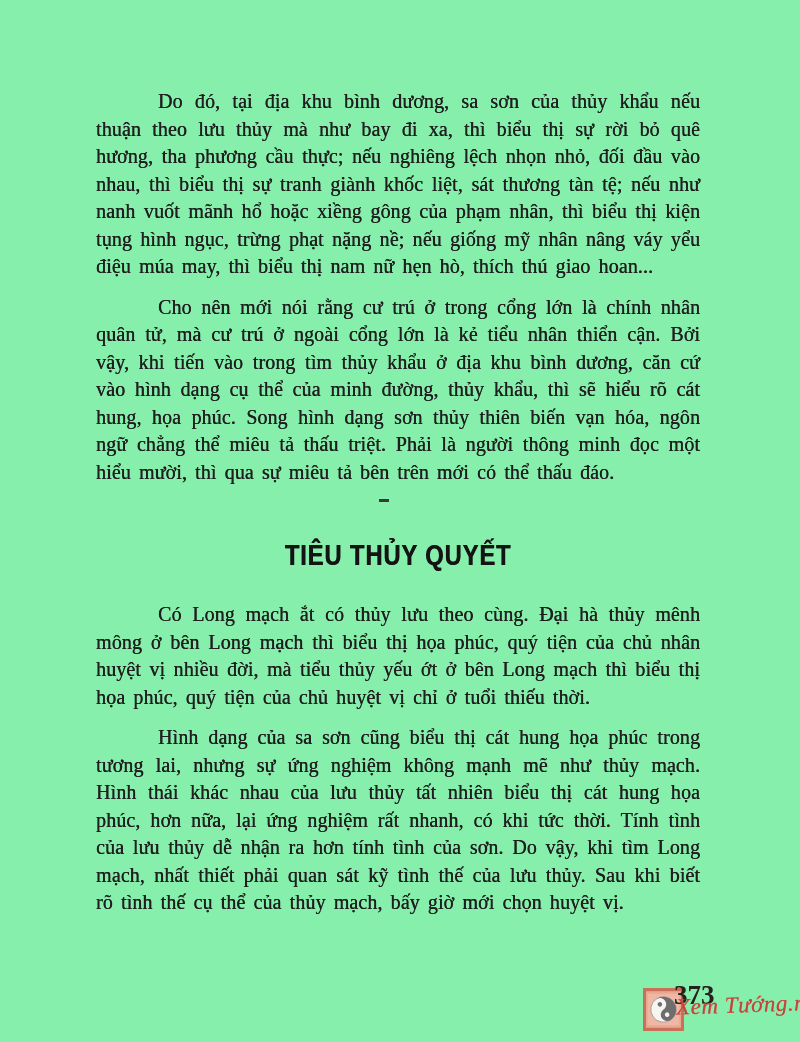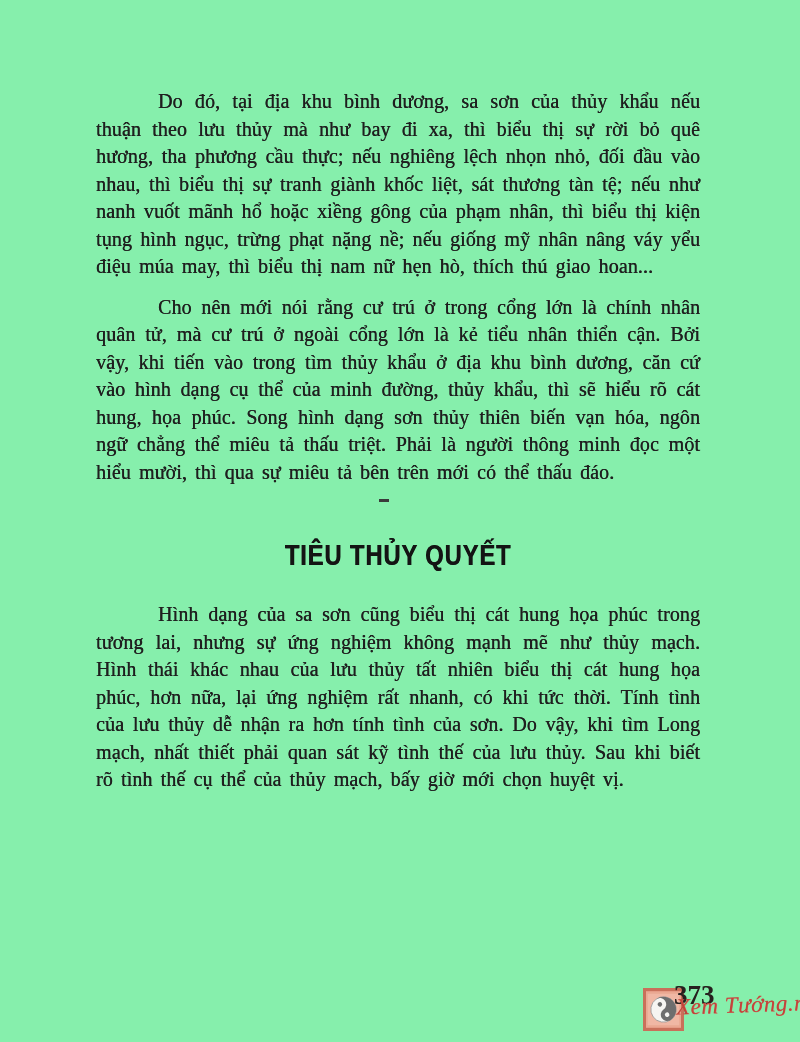--- a/index.html
+++ b/index.html
@@ -85,20 +85,21 @@
 <div class="page">
 
   <div class="text-block">
     <p>Do đó, tại địa khu bình dương, sa sơn của thủy khẩu nếu thuận theo lưu thủy mà như bay đi xa, thì biểu thị sự rời bỏ quê hương, tha phương cầu thực; nếu nghiêng lệch nhọn nhỏ, đối đầu vào nhau, thì biểu thị sự tranh giành khốc liệt, sát thương tàn tệ; nếu như nanh vuốt mãnh hổ hoặc xiềng gông của phạm nhân, thì biểu thị kiện tụng hình ngục, trừng phạt nặng nề; nếu giống mỹ nhân nâng váy yểu điệu múa may, thì biểu thị nam nữ hẹn hò, thích thú giao hoan...</p>
     <p>Cho nên mới nói rằng cư trú ở trong cổng lớn là chính nhân quân tử, mà cư trú ở ngoài cổng lớn là kẻ tiểu nhân thiển cận. Bởi vậy, khi tiến vào trong tìm thủy khẩu ở địa khu bình dương, căn cứ vào hình dạng cụ thể của minh đường, thủy khẩu, thì sẽ hiểu rõ cát hung, họa phúc. Song hình dạng sơn thủy thiên biến vạn hóa, ngôn ngữ chẳng thể miêu tả thấu triệt. Phải là người thông minh đọc một hiểu mười, thì qua sự miêu tả bên trên mới có thể thấu đáo.</p>
 
     <div class="sep-dash"></div>
 
     <h1 class="section-heading">TIÊU THỦY QUYẾT</h1>
 
+    <p>Có Long mạch ắt có thủy lưu theo cùng. Đại hà thủy mênh mông ở bên Long mạch thì biểu thị họa phúc, quý tiện của chủ nhân huyệt vị nhiều đời, mà tiểu thủy yếu ớt ở bên Long mạch thì biểu thị họa phúc, quý tiện của chủ huyệt vị chỉ ở tuổi thiếu thời.</p>
     <p>Hình dạng của sa sơn cũng biểu thị cát hung họa phúc trong tương lai, nhưng sự ứng nghiệm không mạnh mẽ như thủy mạch. Hình thái khác nhau của lưu thủy tất nhiên biểu thị cát hung họa phúc, hơn nữa, lại ứng nghiệm rất nhanh, có khi tức thời. Tính tình của lưu thủy dễ nhận ra hơn tính tình của sơn. Do vậy, khi tìm Long mạch, nhất thiết phải quan sát kỹ tình thế của lưu thủy. Sau khi biết rõ tình thế cụ thể của thủy mạch, bấy giờ mới chọn huyệt vị.</p>
   </div>
 
   <div class="watermark">
     <span class="yy-box">
       <svg viewBox="0 0 40 40" xmlns="http://www.w3.org/2000/svg">
         <rect x="0" y="0" width="40" height="40" fill="#eaa892"></rect>
         <rect x="2" y="2" width="36" height="36" fill="#f0b7a4"></rect>
         <g transform="rotate(-35 20 20)">
           <circle cx="20" cy="20" r="14.5" fill="#f6f5f2" stroke="#8d8d8d" stroke-width="0.8"></circle>

